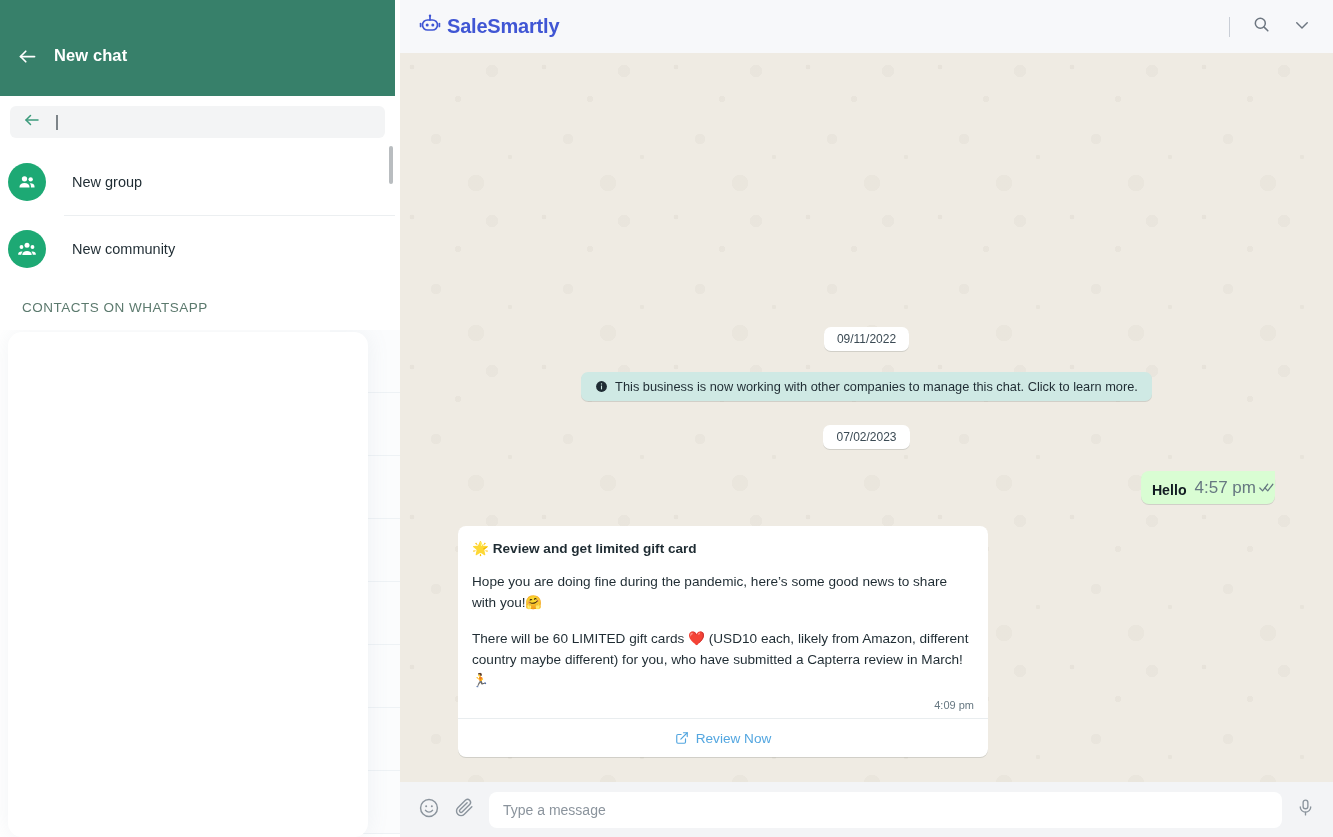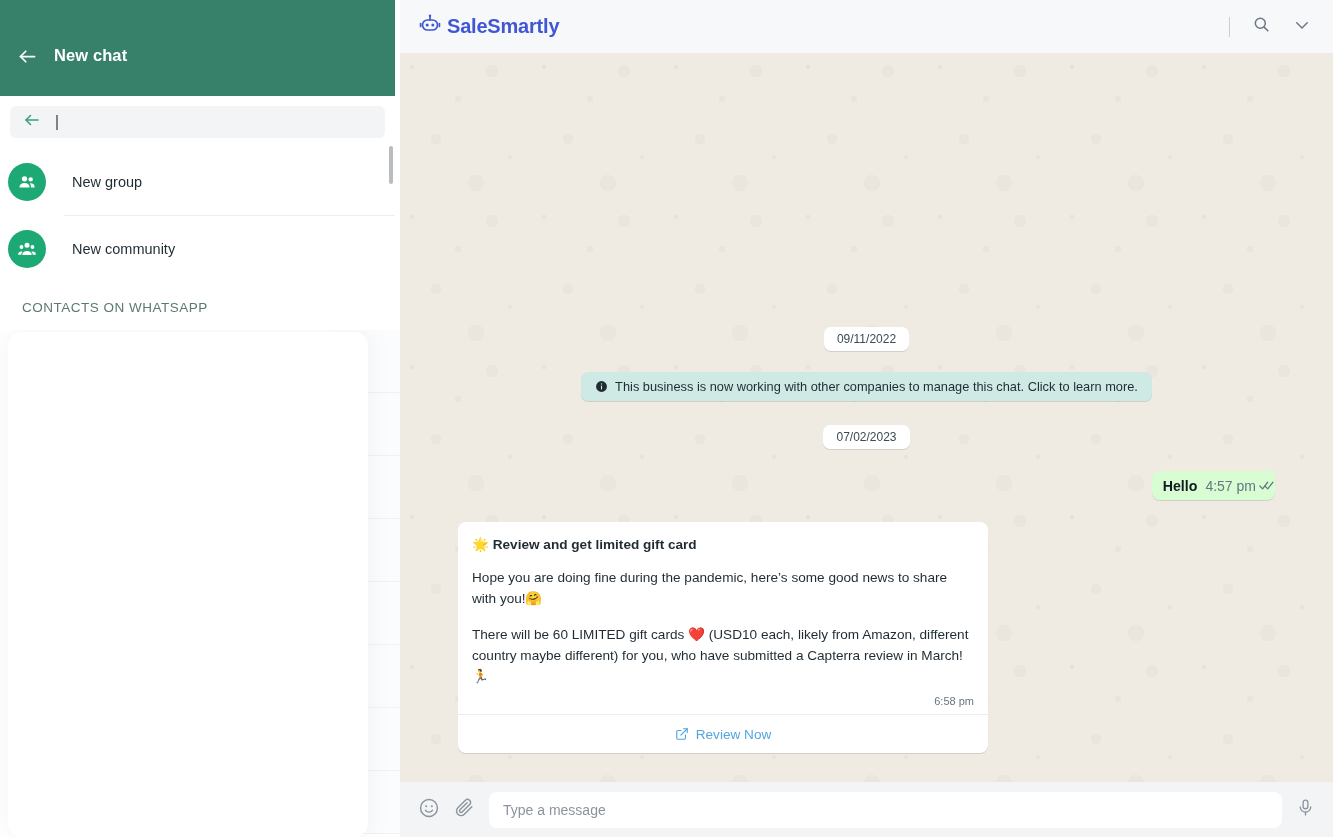--- a/index.html
+++ b/index.html
@@ -79,21 +79,21 @@
 
   .date-pill{background:#fff;border-radius:7px;padding:5px 13px;font-size:12px;color:#3b4a54;
     box-shadow:0 1px .5px rgba(11,20,26,.13);}
   .info-pill{background:#cfe9e4;border-radius:7px;padding:7px 14px;font-size:12.8px;color:#1f2c33;
     box-shadow:0 1px .5px rgba(11,20,26,.13);display:flex;align-items:center;gap:7px;max-width:600px;}
   .info-ic{flex:0 0 auto;display:flex;}
 
   .bubble-out{background:#d9fdd3;border-radius:8px 0 8px 8px;padding:7px 1px 6px 11px;
     box-shadow:0 1px .5px rgba(11,20,26,.13);display:flex;align-items:flex-end;gap:8px;position:relative;}
   .bubble-out .txt{font-size:14.2px;color:#111b21;font-weight:600;}
-  .bubble-meta{font-size:14px;color:#667781;display:flex;align-items:center;gap:3px;white-space:nowrap;}
+  .bubble-meta{font-size:17px;color:#667781;display:flex;align-items:center;gap:3px;white-space:nowrap;}
 
   .card{background:#fff;border-radius:8px;width:530px;box-shadow:0 1px .5px rgba(11,20,26,.13);
     overflow:hidden;}
   .card-body{padding:14px 14px 6px 14px;}
   .card-title{font-size:13.6px;font-weight:700;color:#1f2c33;margin:0 0 16px 0;}
   .card-p{font-size:13.6px;color:#1f2c33;line-height:1.52;margin:0 0 16px 0;}
   .card-p.last{margin-bottom:2px;}
   .card-time{text-align:right;font-size:11px;color:#667781;padding:0 14px 7px 0;}
   .card-action{border-top:1px solid #e9edef;height:38px;display:flex;align-items:center;
     justify-content:center;gap:7px;color:#53a6e0;font-size:13.6px;cursor:pointer;}
@@ -273,21 +273,21 @@
         <div class="row left-row" style="margin-top:22px;padding-left:2px;">
           <div class="card">
             <div class="card-body">
               <div class="card-title">
                 <span>🌟</span>
                 <span>Review and get limited gift card</span>
               </div>
               <p class="card-p">Hope you are doing fine during the pandemic, here’s some good news to share with you!🤗</p>
               <p class="card-p last">There will be 60 LIMITED gift cards ❤️ (USD10 each, likely from Amazon, different country maybe different) for you, who have submitted a Capterra review in March! 🏃</p>
             </div>
-            <div class="card-time">6:58 pm</div>
+            <div class="card-time">4:09 pm</div>
             <div class="card-action">
               <span>
                 <svg width="14" height="14" viewBox="0 0 24 24" fill="none" stroke="currentColor" stroke-width="2" stroke-linecap="round" stroke-linejoin="round">
                   <path d="M18 13.5V19a2 2 0 0 1-2 2H5a2 2 0 0 1-2-2V8a2 2 0 0 1 2-2h5.5"></path>
                   <polyline points="14.5 3 21 3 21 9.5"></polyline>
                   <line x1="10" y1="14" x2="21" y2="3"></line>
                 </svg>
               </span>
               <span>Review Now</span>
             </div>

